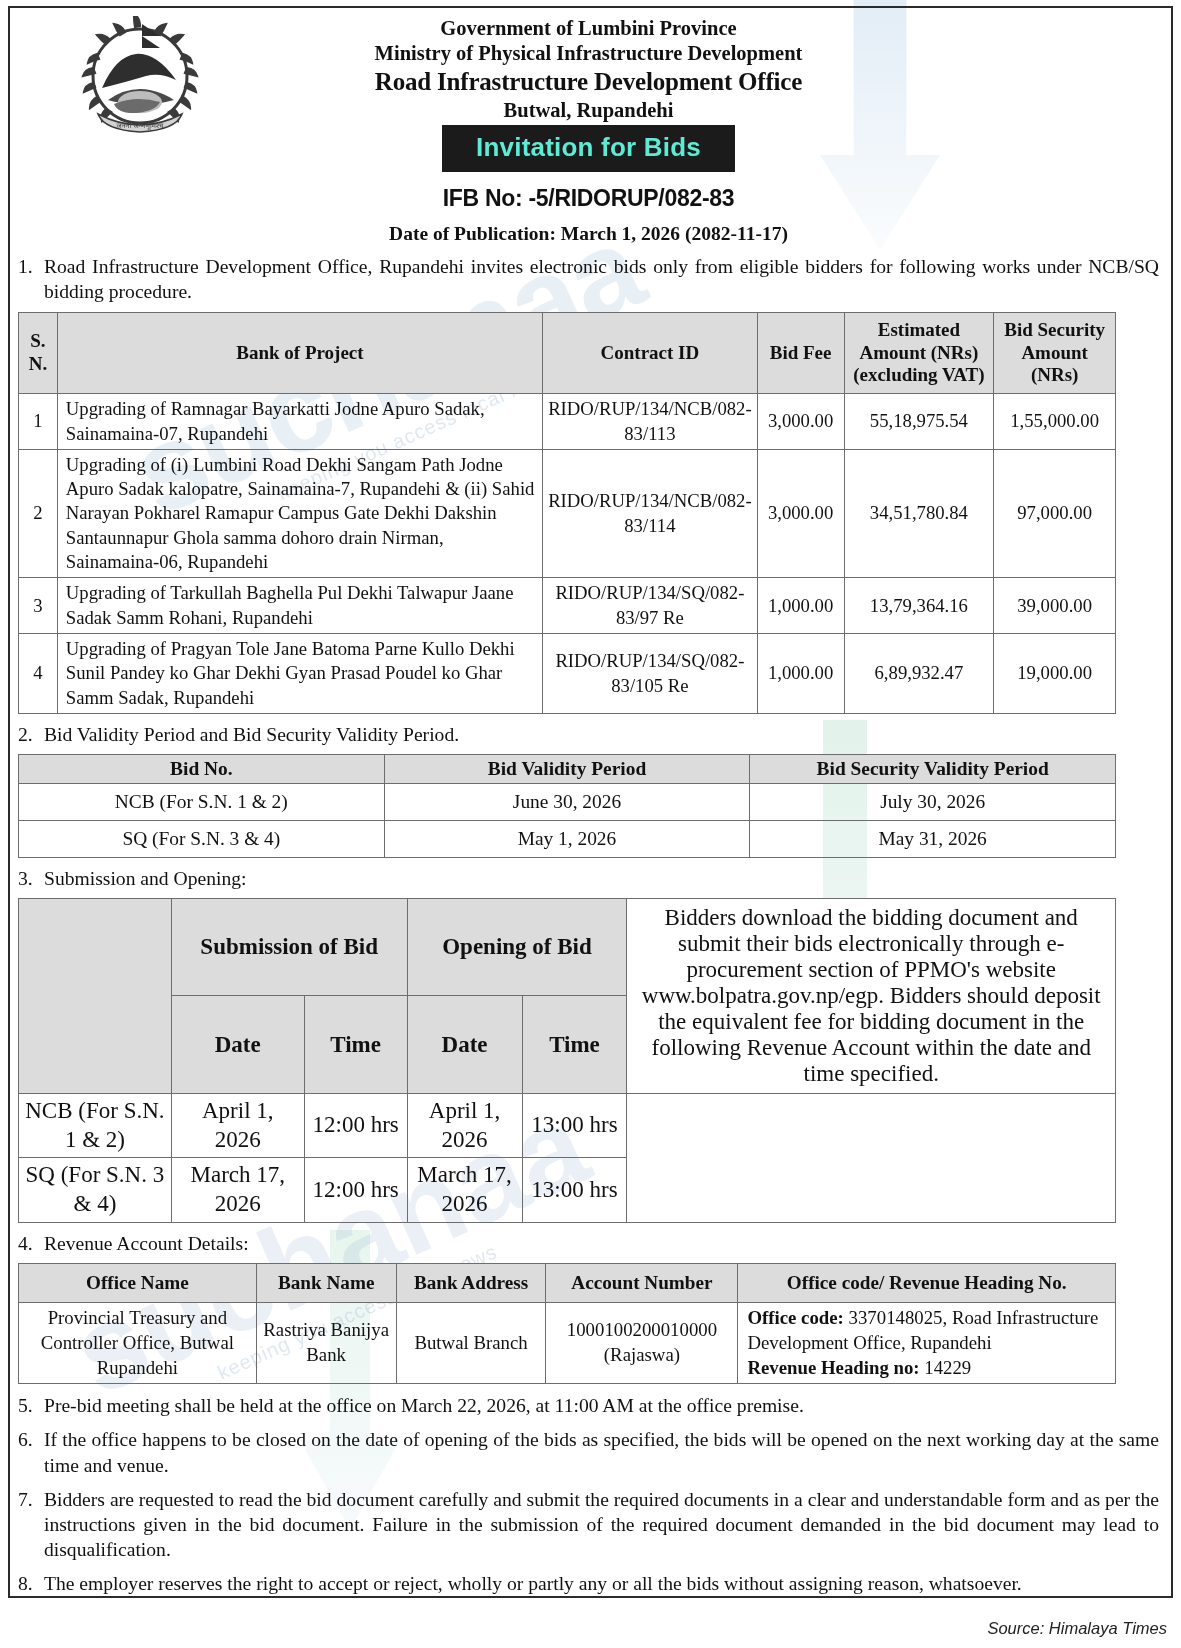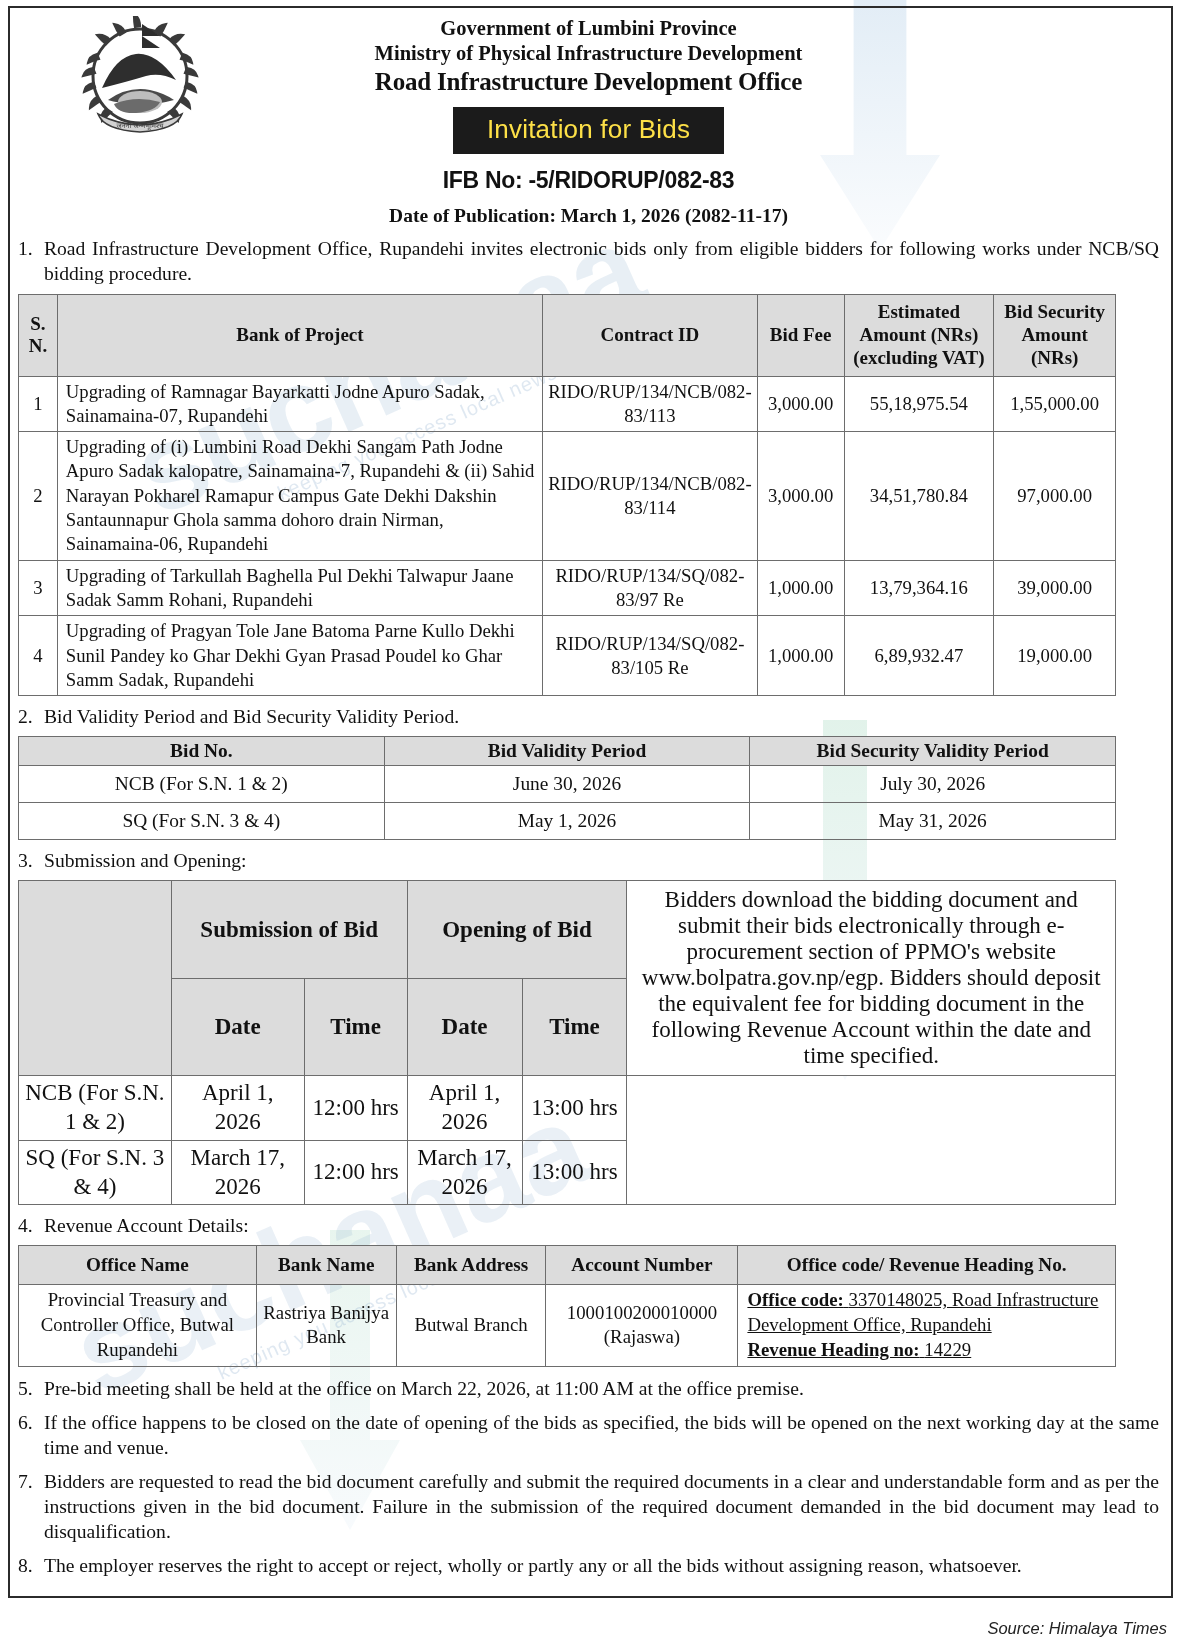--- a/index.html
+++ b/index.html
@@ -76,25 +76,24 @@
     width: 120px; height: 132px;
   }
   .hdr-l1 { font-size: 20.5px; font-weight: bold; line-height: 1.22; }
   .hdr-l2 { font-size: 20.5px; font-weight: bold; line-height: 1.22; }
   .hdr-l3 { font-size: 19px; font-weight: bold; line-height: 1.25; }
   .hdr-office { font-size: 25px; font-weight: bold; line-height: 1.2; margin-top: 1px; letter-spacing: -0.2px;}
   .hdr-city { font-size: 20.5px; font-weight: bold; line-height: 1.35; }
 
   .ifb-badge {
     display: inline-block;
-    background: #1b1b1b; color: #fde047;
+    background: #1b1b1b; color: #5eead4;
     font-family: "Liberation Sans", sans-serif;
-    font-size: 26px; font-weight: normal;
+    font-size: 26px; font-weight: bold;
     padding: 7px 34px 9px 34px;
-    margin-top: 10px;
     letter-spacing: 0.2px;
   }
   .ifb-no {
     font-family: "Liberation Sans", sans-serif;
     font-size: 23px; font-weight: bold;
     margin-top: 13px; letter-spacing: -0.3px;
   }
   .pub-date { font-size: 19.5px; font-weight: bold; margin-top: 11px; }
 
   
@@ -162,21 +161,21 @@
   .s-c2 { width: 133px; }
   .s-c3 { width: 103px; }
   .s-c4 { width: 115px; }
   .s-c5 { width: 105px; }
   .s-c6 { width: 489px; }
 
   
   #t-revenue { font-size: 18.8px; }
   #t-revenue th { padding: 8px 4px; font-size: 19.2px; }
   #t-revenue td { text-align: center; line-height: 1.32; }
-  #t-revenue td.rev { text-align: left; padding-left: 9px; text-decoration: underline; }
+  #t-revenue td.rev { text-align: left; padding-left: 9px; }
   .r-c1 { width: 238px; }
   .r-c2 { width: 140px; }
   .r-c3 { width: 150px; }
   .r-c4 { width: 192px; }
   .r-c5 { width: 378px; }
   .b { font-weight: bold; }
 
   .footer-src {
     position: absolute;
     right: 14px; bottom: 10px;
@@ -241,20 +240,21 @@
 
           <path d="M18 98 q42 22 84 0 q-6 16 -42 18 q-36 -2 -42 -18z" fill="#d2d2d2" stroke="#3a3a3a" stroke-width="1.6"></path>
           <text x="60" y="112" font-size="7" text-anchor="middle" fill="#3a3a3a" font-family="DejaVu Sans, sans-serif">जननी जन्मभूमिश्च</text>
         </g>
       </svg>
     </div>
 
     <div class="hdr-l1">Government of Lumbini Province</div>
     <div class="hdr-l2">Ministry of Physical Infrastructure Development</div>
     <div class="hdr-office">Road Infrastructure Development Office</div>
+    <div class="hdr-city">Butwal, Rupandehi</div>
 
     <div class="ifb-badge">Invitation for Bids</div>
     <div class="ifb-no">IFB No: -5/RIDORUP/082-83</div>
     <div class="pub-date">Date of Publication: March 1, 2026 (2082-11-17)</div>
   </div>
 
   <div class="clause">
     <span class="num">1.</span>
     <span class="body">Road Infrastructure Development Office, Rupandehi invites electronic bids only from eligible bidders for following works under NCB/SQ bidding procedure.</span>
   </div>

